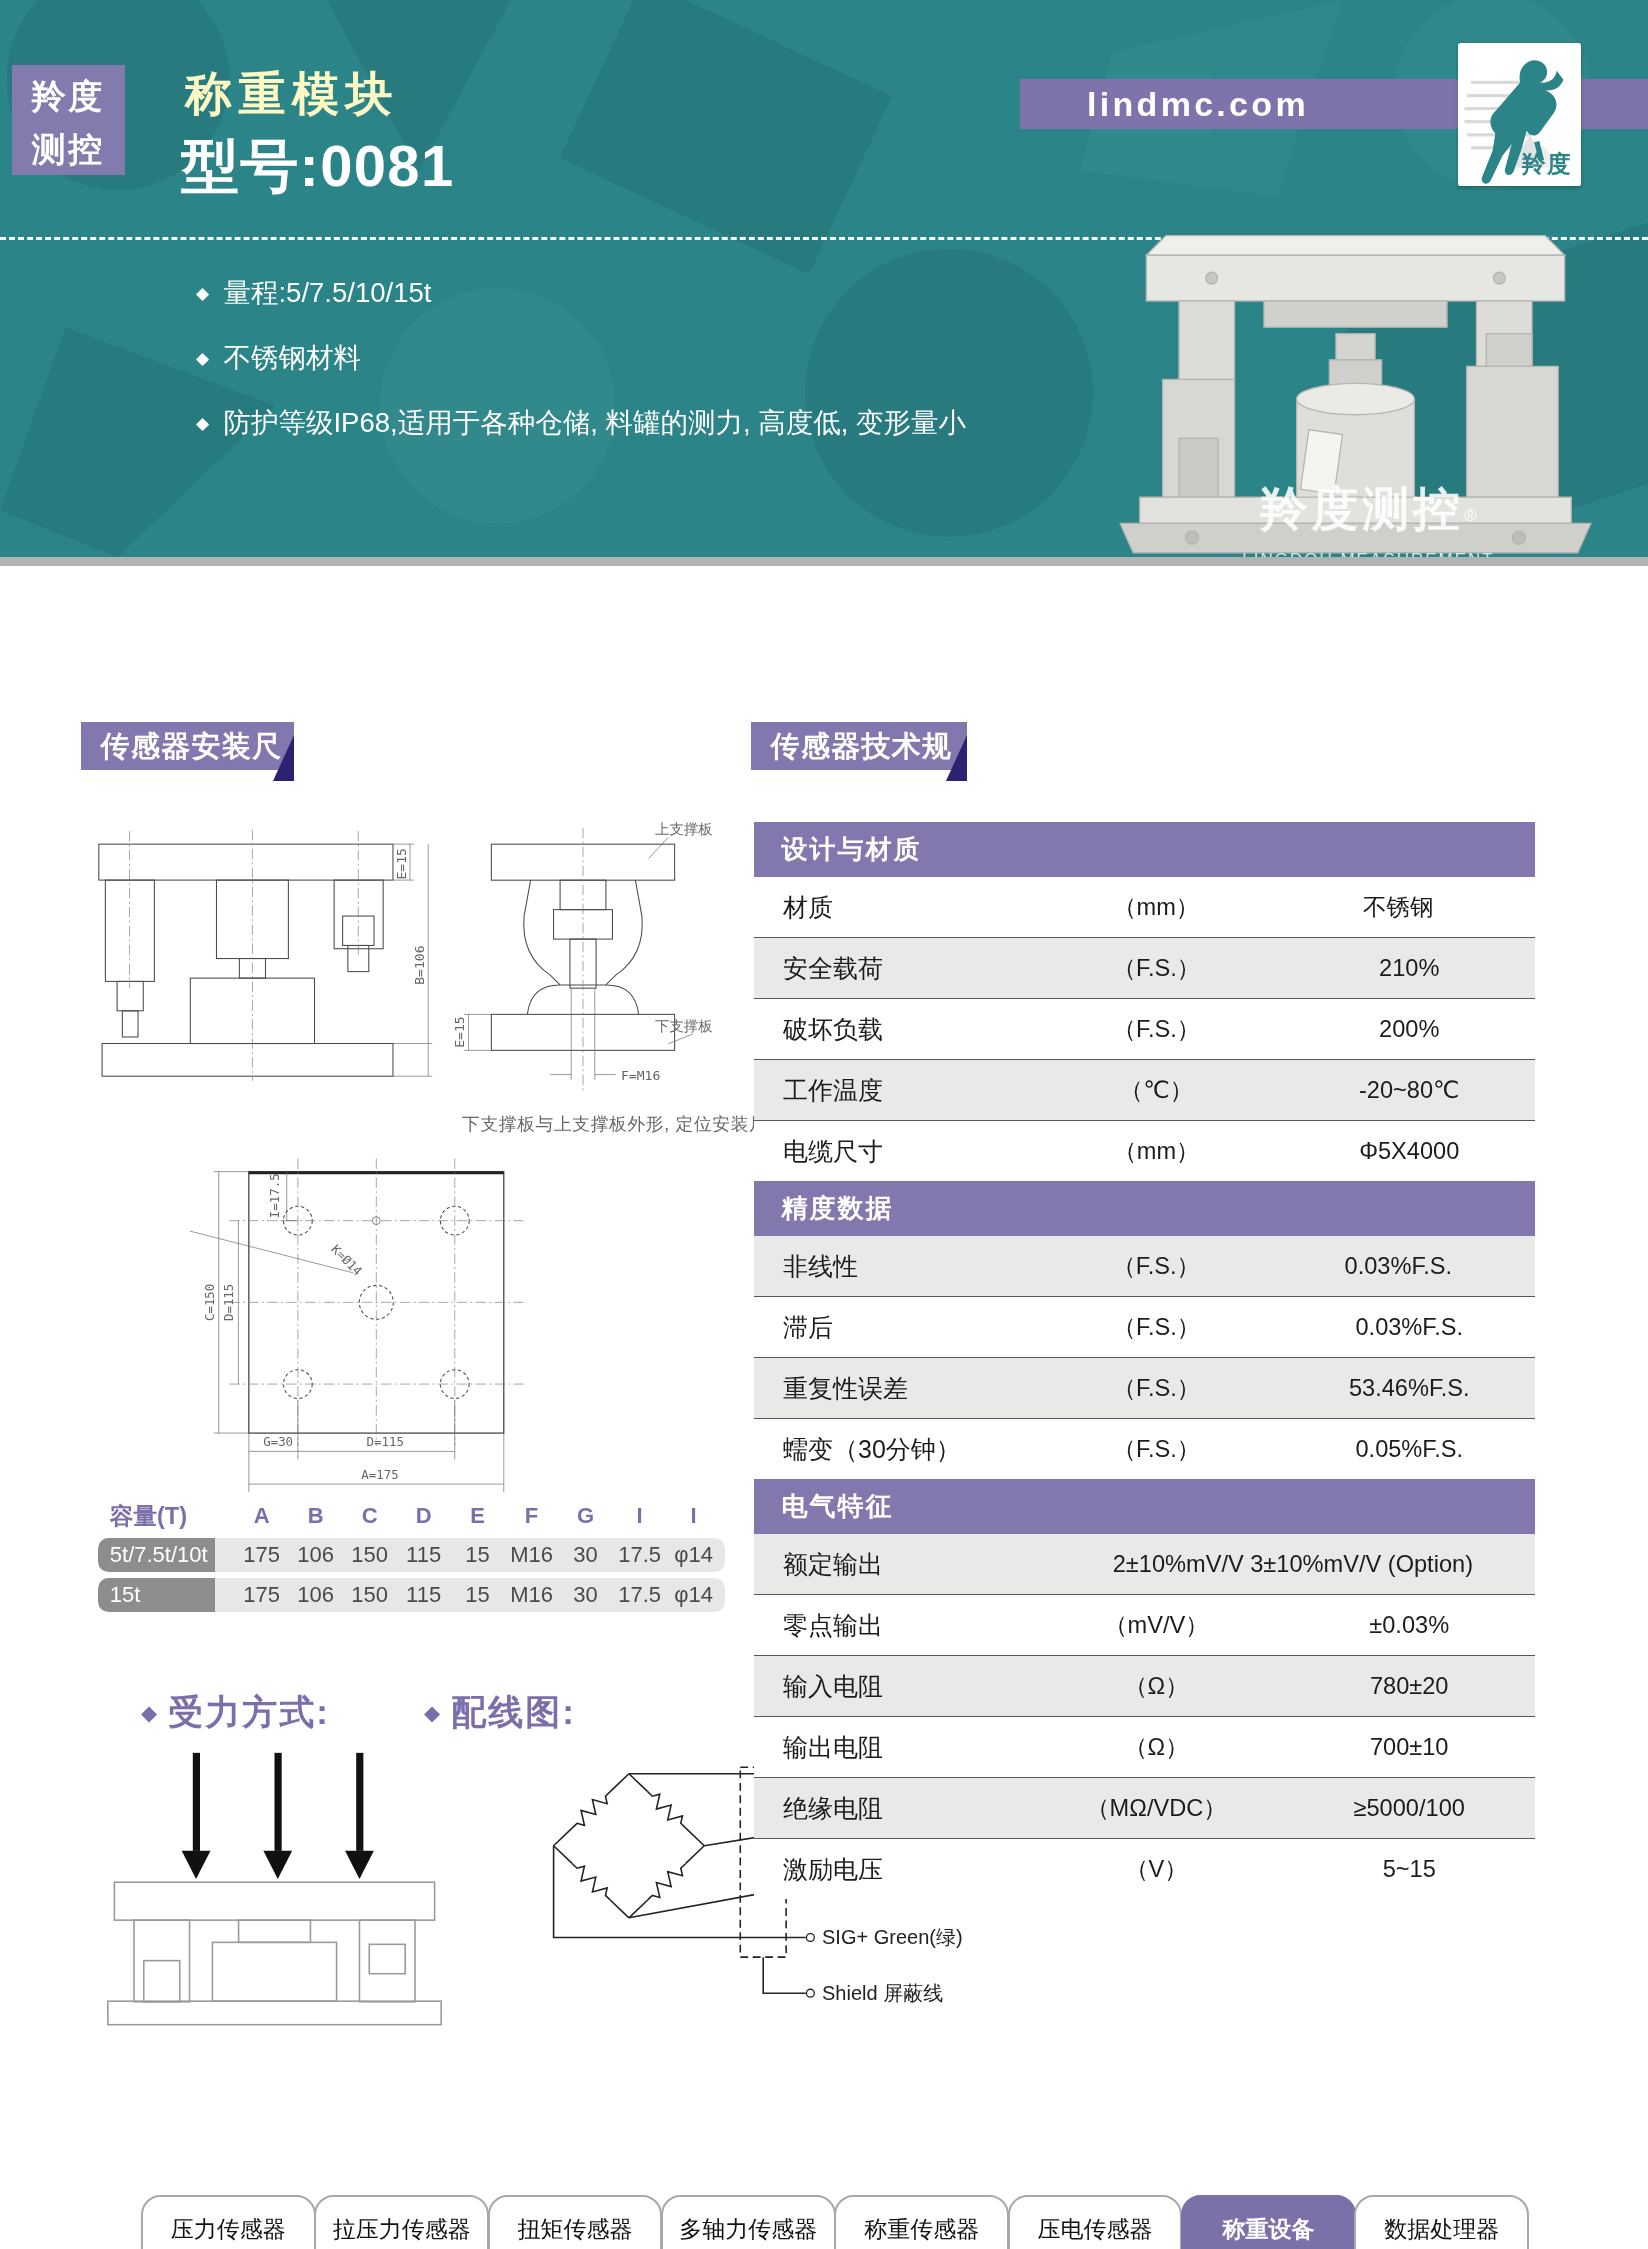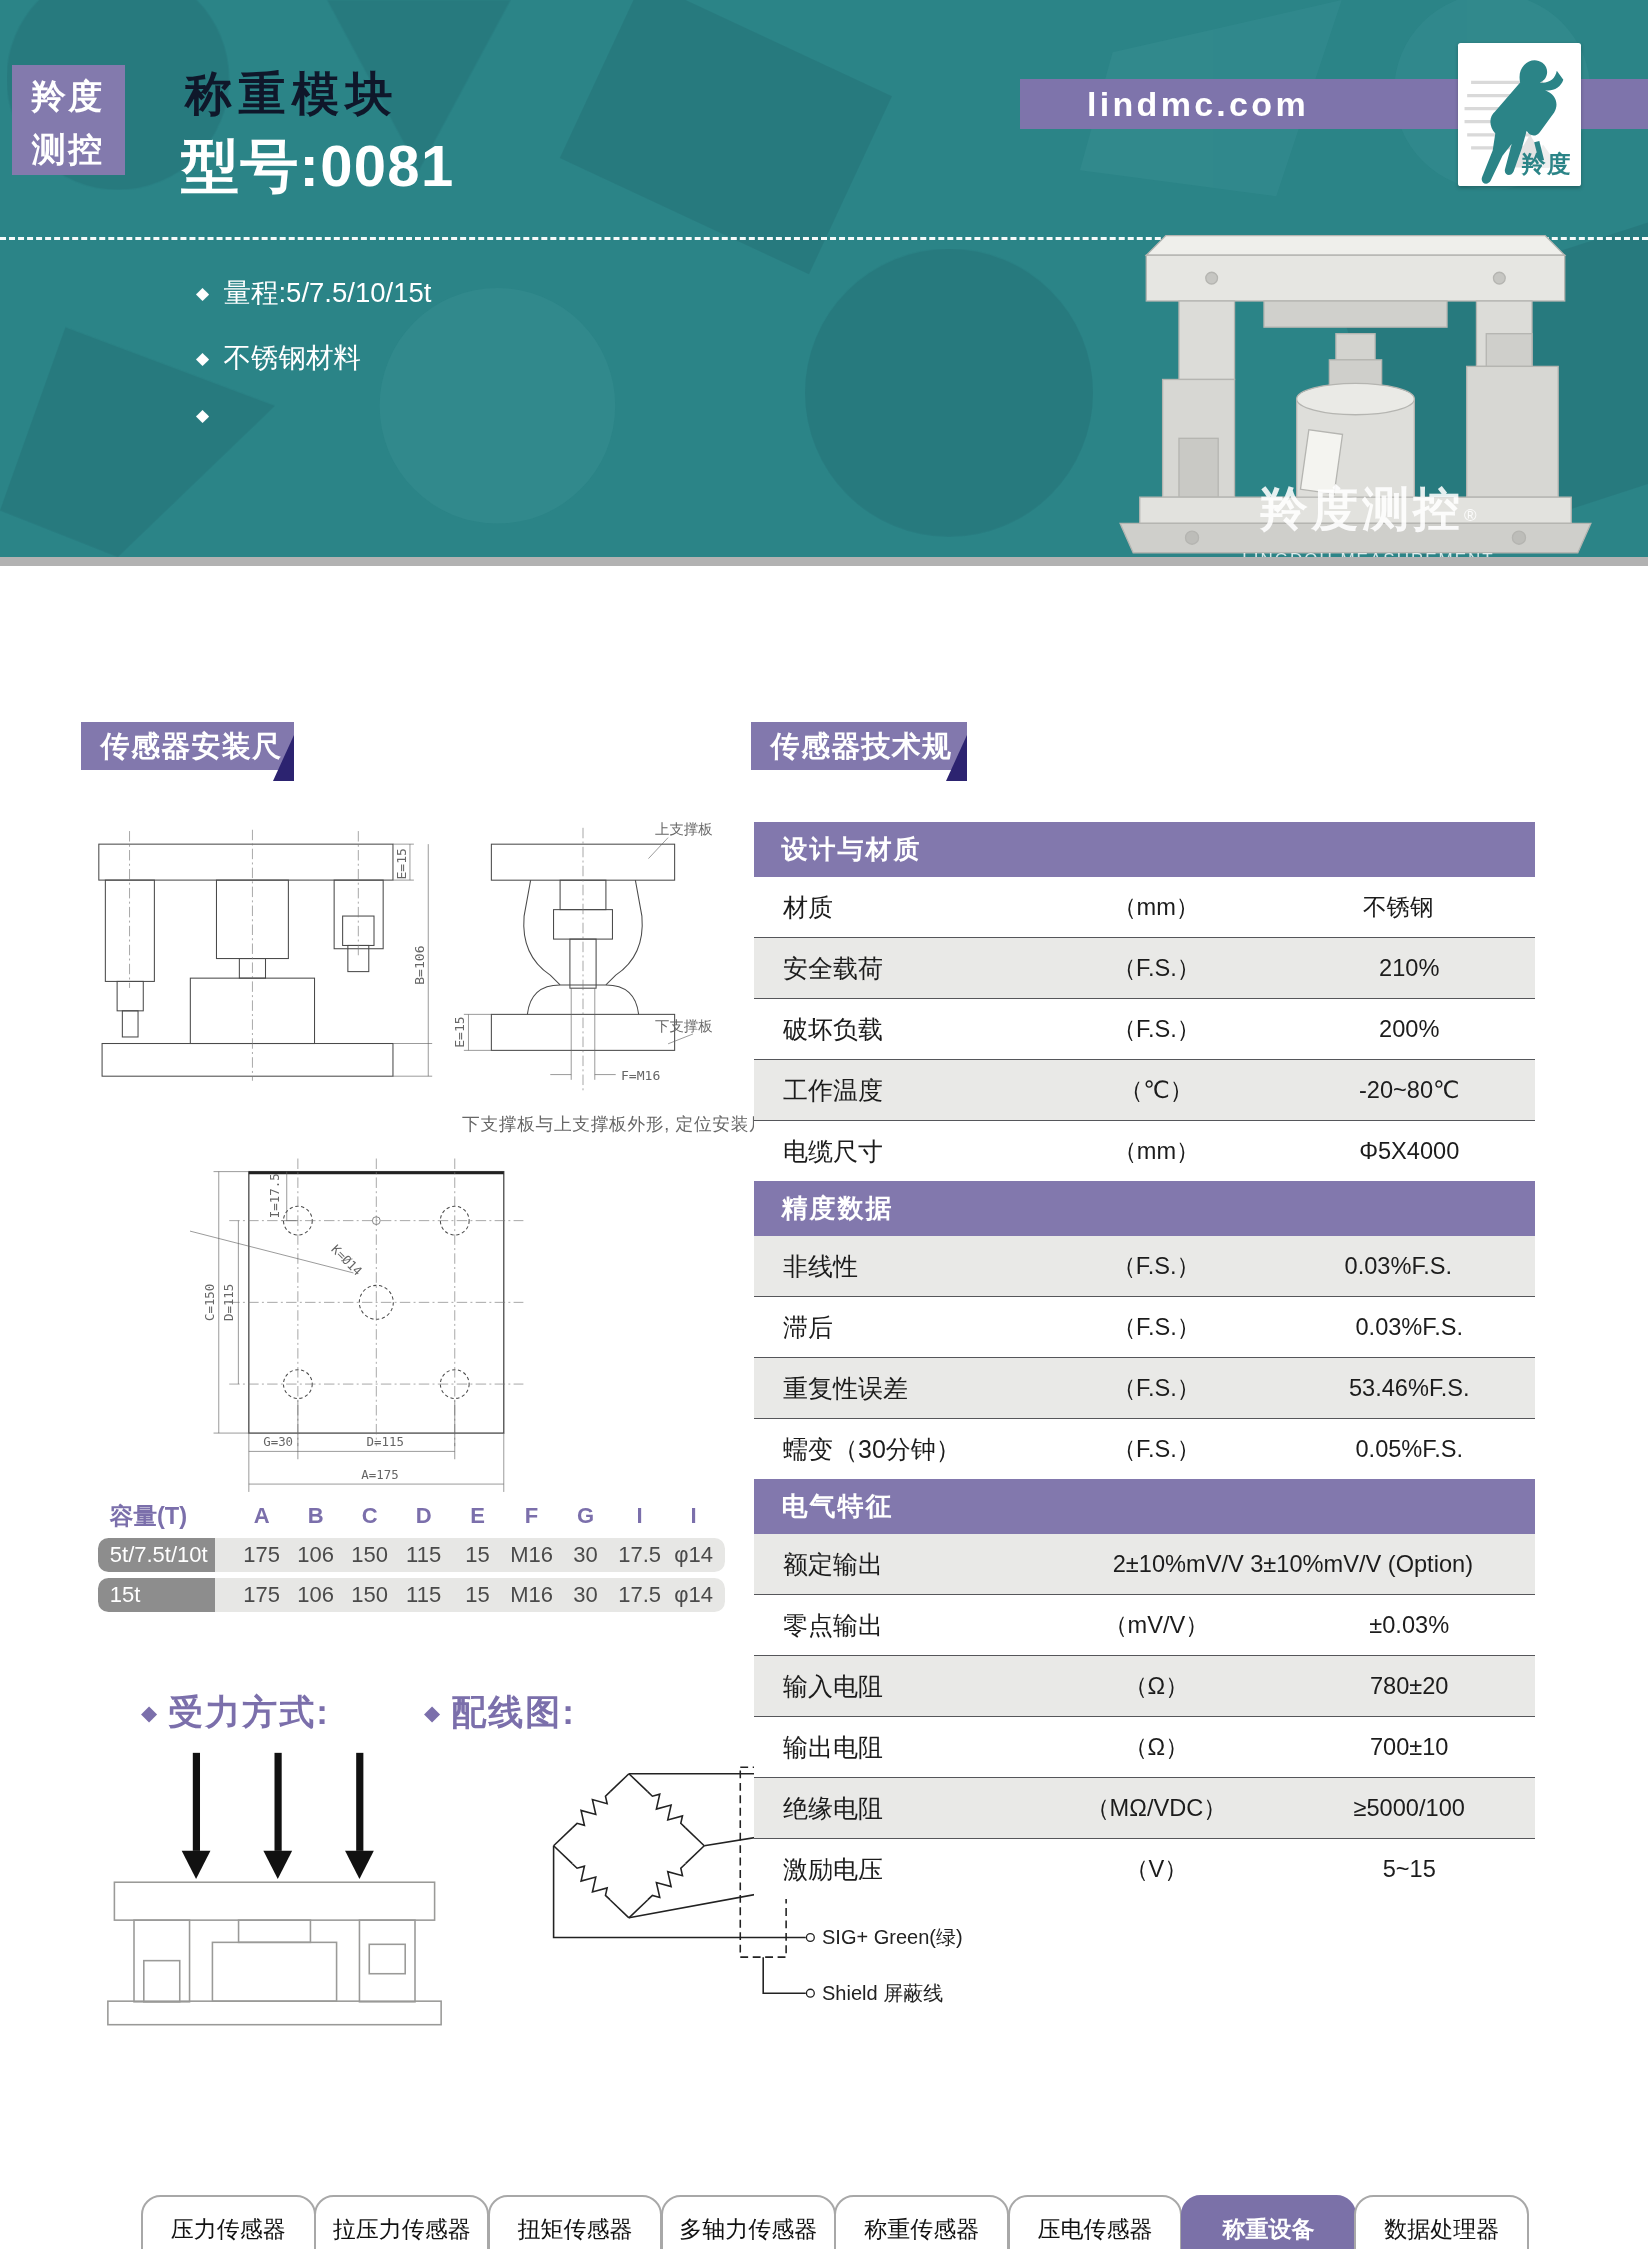--- a/index.html
+++ b/index.html
@@ -6,21 +6,21 @@
   body{font-family:"Liberation Sans","DejaVu Sans",sans-serif;}
   .page{position:relative;width:1648px;height:2250px;background:#ffffff;overflow:hidden;}
 
   
   .hero{position:absolute;left:0;top:0;width:1648px;height:557px;background:#2b8487;overflow:hidden;}
   .hero svg.pattern{position:absolute;left:0;top:0;}
   .gray-strip{position:absolute;left:0;top:557px;width:1648px;height:8.5px;background:#b2b2b2;}
 
   .logo-box{position:absolute;left:11.8px;top:65px;width:113px;height:110px;background:#837aad;
     color:#fff;font-size:34px;font-weight:bold;text-align:center;line-height:1.55;padding-top:5.2px;box-sizing:border-box;letter-spacing:2.6px;}
-  .hero-title{position:absolute;left:185px;top:63px;color:#0f172a;font-size:47px;font-weight:900;letter-spacing:6.5px;}
+  .hero-title{position:absolute;left:185px;top:63px;color:#fef9c3;font-size:47px;font-weight:900;letter-spacing:6.5px;}
   .hero-model{position:absolute;left:181px;top:128px;color:#fff;font-size:58px;font-weight:900;letter-spacing:1.3px;}
   .dash-line{position:absolute;left:0;top:237px;width:1648px;border-top:3.9px dashed #ffffff;opacity:.96;}
 
   .bullets{position:absolute;left:196px;top:275px;width:877px;color:#fff;}
   .bullet{display:flex;align-items:center;margin-bottom:29px;font-size:27.5px;}
   .bullet .dia{font-size:17px;margin-right:14.4px;}
 
   .site-strip{position:absolute;left:1020px;top:79px;width:628px;height:50px;background:#7e74ab;}
   .site-strip .url{color:#fff;font-size:34px;font-weight:bold;letter-spacing:3.3px;line-height:50px;padding-left:67px;}
 
@@ -120,20 +120,21 @@
       <div class="bullet">
         <span class="dia">◆</span>
         <span>量程:5/7.5/10/15t</span>
       </div>
       <div class="bullet">
         <span class="dia">◆</span>
         <span>不锈钢材料</span>
       </div>
       <div class="bullet">
         <span class="dia">◆</span>
+        <span>防护等级IP68,适用于各种仓储, 料罐的测力, 高度低, 变形量小</span>
       </div>
     </div>
 
     <div class="site-strip">
       <div class="url">lindmc.com</div>
     </div>
 
     <div class="logo-card">
       <svg width="123" height="143" viewBox="0 0 188 218">
         <g stroke="#d9d9d9" stroke-width="5">

